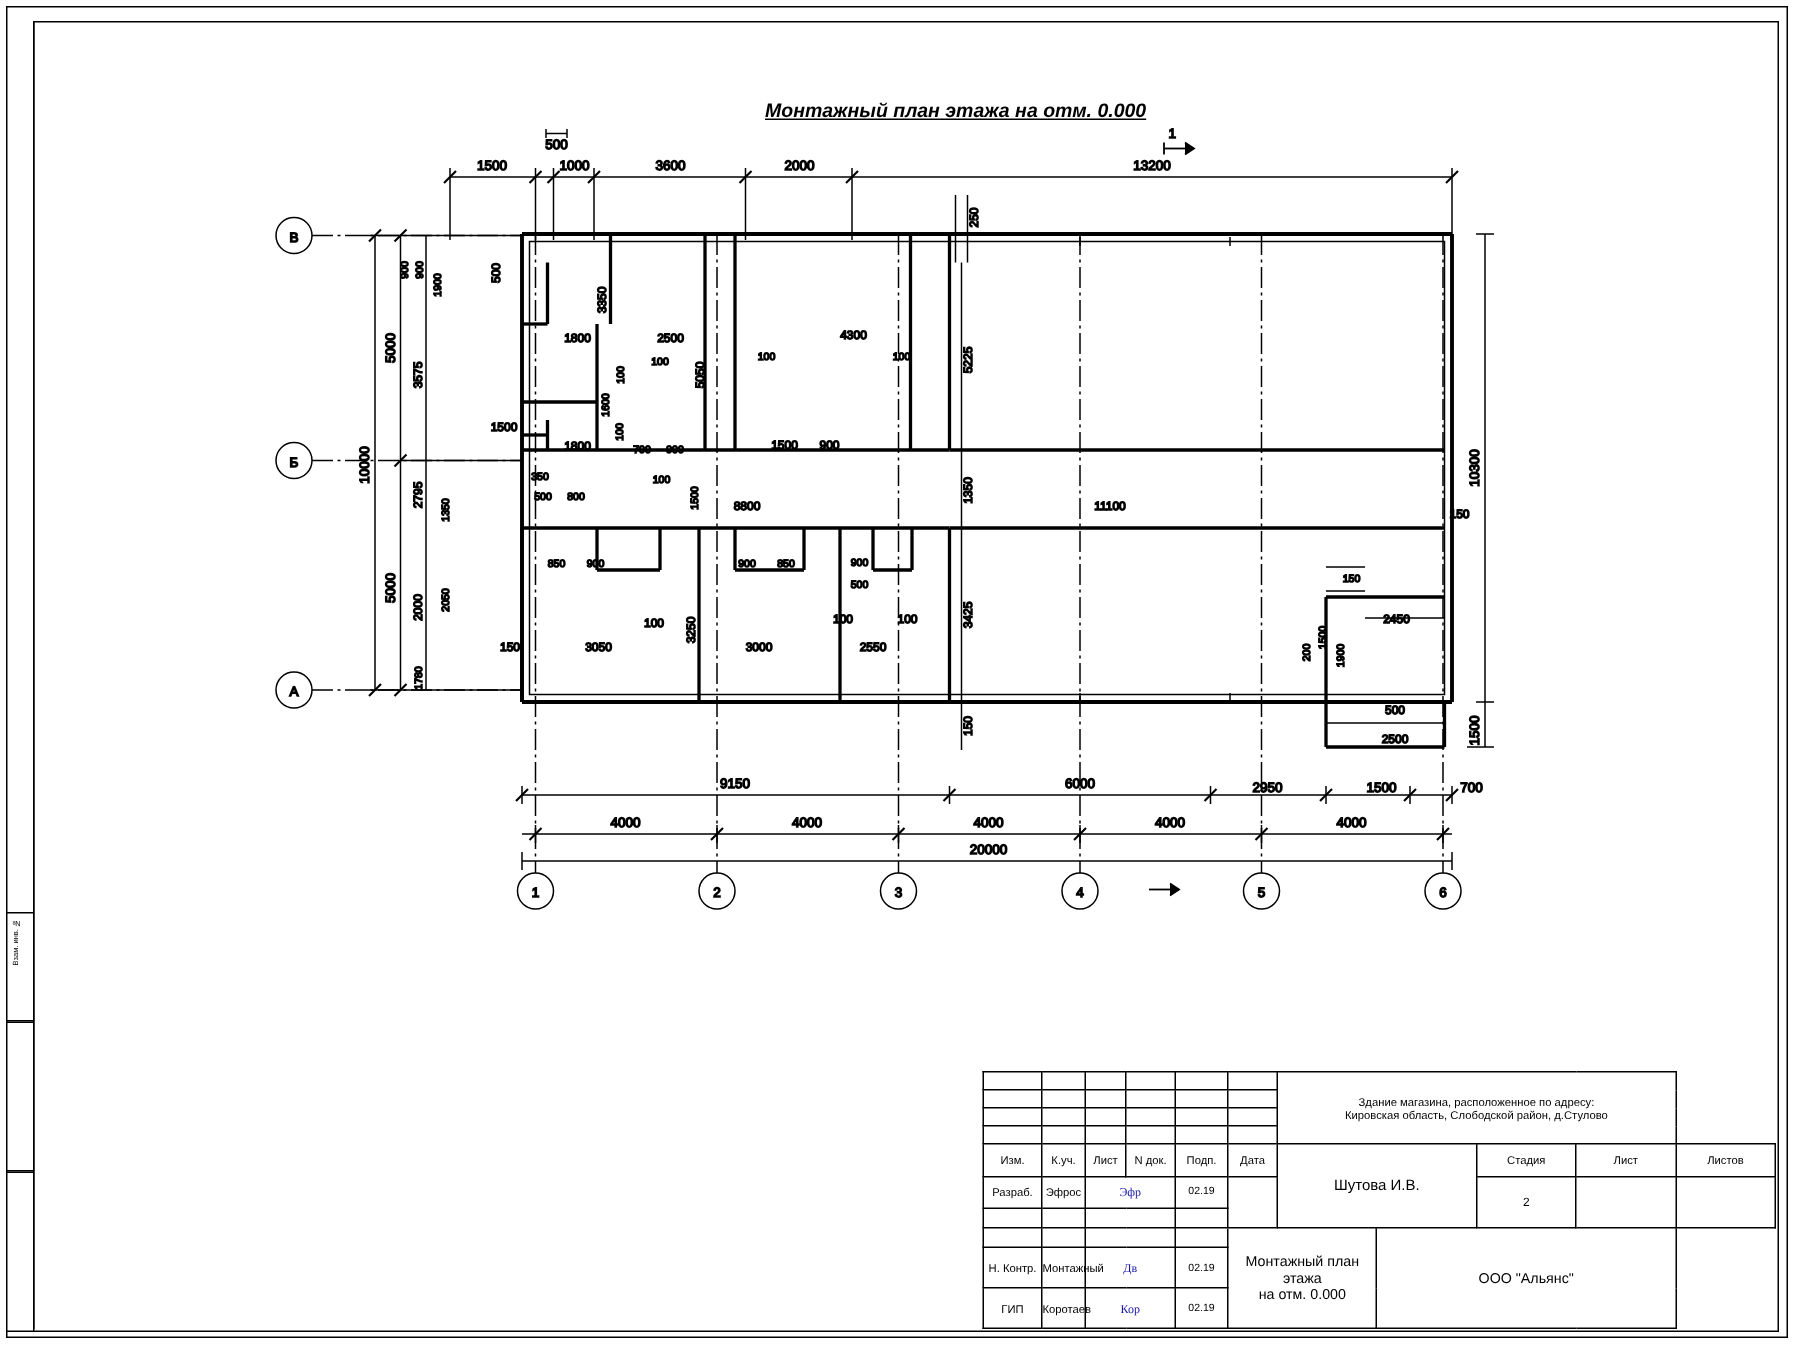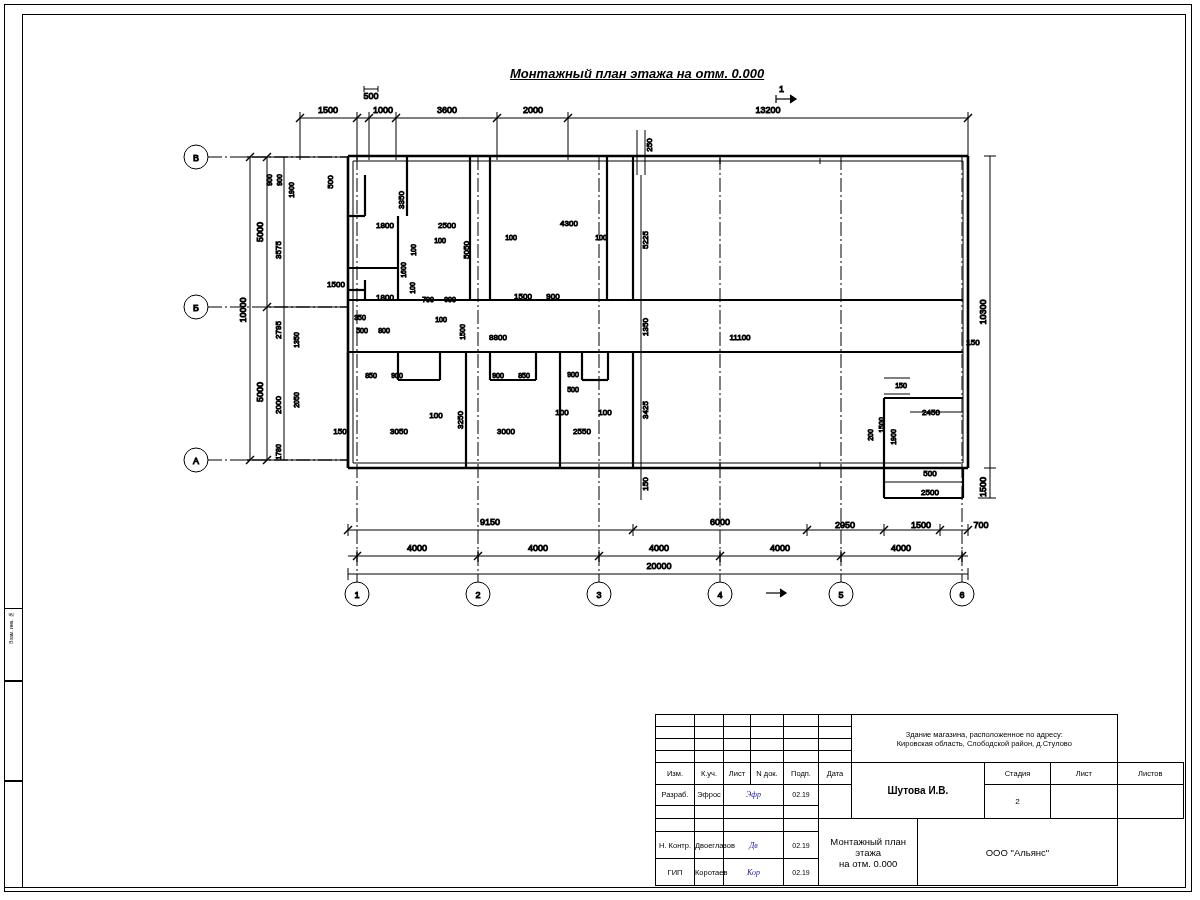--- a/index.html
+++ b/index.html
@@ -19,21 +19,21 @@
   
   svg{position:absolute;left:0;top:0;}
   .dim{font-size:9px;font-family:"Liberation Sans",sans-serif;}
   .dim8{font-size:8px;font-family:"Liberation Sans",sans-serif;}
   .dim7{font-size:7px;font-family:"Liberation Sans",sans-serif;}
   
   .stamp{position:absolute;left:655px;top:714px;width:529px;height:172px;}
   .stamp table{border-collapse:collapse;width:100%;height:100%;table-layout:fixed;}
   .stamp td{border:1px solid #000;font-size:8px;text-align:center;vertical-align:middle;padding:0;}
   .stamp .sm{font-size:7.5px;}
-  .sig{font-family:"Liberation Serif",serif;font-style:italic;font-size:11px;color:#1a1aa8;}
+  .sig{font-family:"Liberation Serif",serif;font-size:11px;color:#1a1aa8;}
   .big{font-size:11px;}
 </style>
 </head>
 <body>
 
 <div class="sheet">
 
   <div class="frame-outer"></div>
   <div class="frame-inner"></div>
   <div class="left-strip"></div>
@@ -382,21 +382,21 @@
             <td></td>
             <td></td>
           </tr>
       <tr>
         <td class="sm">Изм.</td>
         <td class="sm">К.уч.</td>
         <td class="sm">Лист</td>
         <td class="sm">N док.</td>
         <td class="sm">Подп.</td>
         <td class="sm">Дата</td>
-        <td rowspan="3" colspan="2" style="font-size:10px;font-weight:bold;">Шутова И.В.</td>
+        <td rowspan="3" colspan="2" style="font-size:10px;">Шутова И.В.</td>
         <td style="width:44px;text-align:center;" class="sm">Стадия</td>
         <td style="width:34px;" class="sm">Лист</td>
         <td style="width:40px;" class="sm">Листов</td>
       </tr>
       <tr>
         <td class="sm">Разраб.</td>
         <td class="sm">Эфрос</td>
         <td colspan="2" class="sig">Эфр</td>
         <td class="sm" style="font-size:7px;">02.19</td>
         <td rowspan="2" style="border-left:none;"></td>
@@ -416,21 +416,21 @@
             <td colspan="2"></td>
             <td></td>
         <td rowspan="3" colspan="2" style="padding:2px;">
           <div style="font-size:9.5px;">Монтажный план этажа</div>
           <div style="font-size:9.5px;">на отм. 0.000</div>
         </td>
         <td rowspan="3" colspan="3" class="sm" style="font-size:9.5px;">ООО "Альянс"</td>
       </tr>
       <tr>
         <td class="sm">Н. Контр.</td>
-        <td class="sm" style="font-size:7.5px;">Двоеглазов</td>
+        <td class="sm" style="font-size:7.5px;">Монтажный</td>
         <td colspan="2" class="sig">Дв</td>
         <td class="sm" style="font-size:7px;">02.19</td>
       </tr>
       <tr>
         <td class="sm">ГИП</td>
         <td class="sm" style="font-size:7.5px;margin-left:28px;">Коротаев</td>
         <td colspan="2" class="sig">Кор</td>
         <td class="sm" style="font-size:7px;">02.19</td>
       </tr>
     </tbody>

